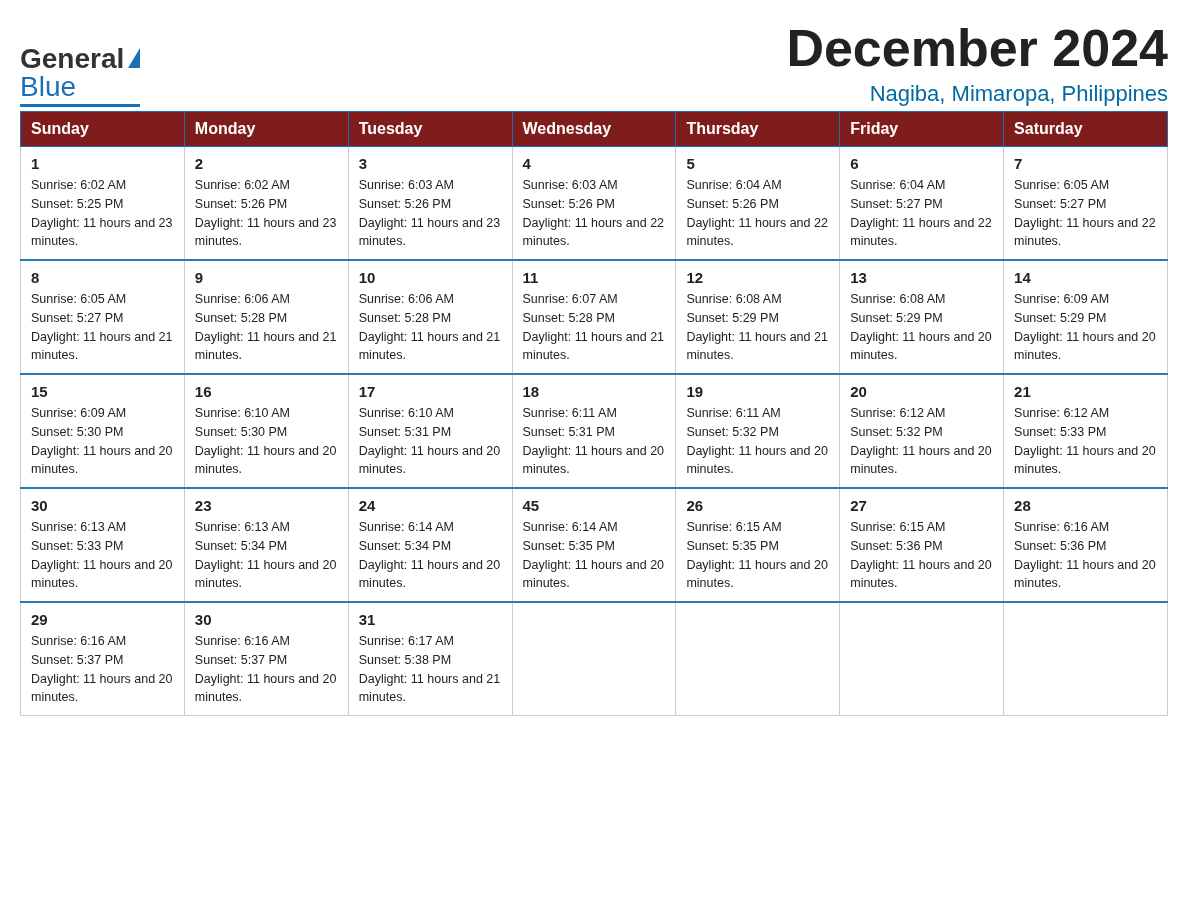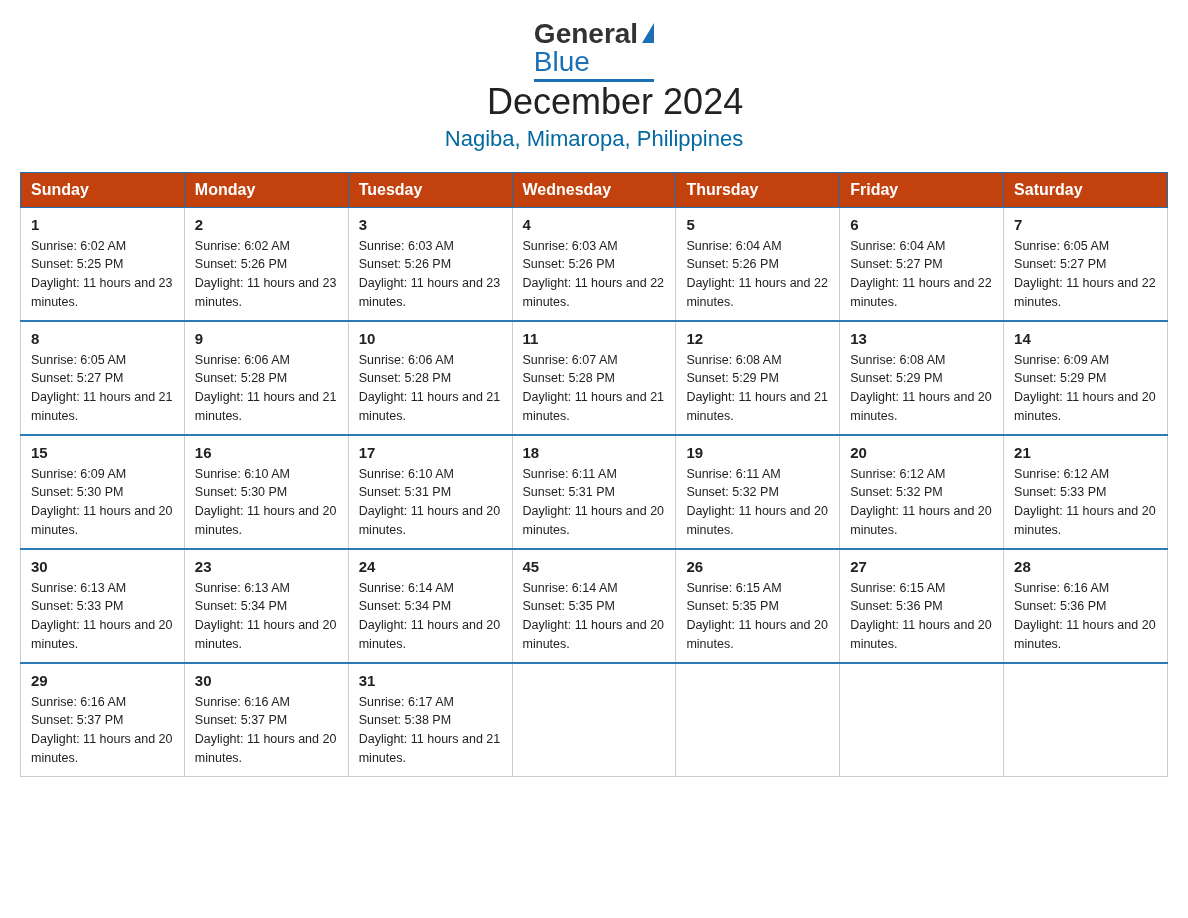--- a/index.html
+++ b/index.html
@@ -6,23 +6,22 @@
     body {
       font-family: Arial, sans-serif;
       background: #fff;
       padding: 20px;
       width: 1188px;
       min-height: 918px;
     }
     .header {
       display: flex;
       justify-content: space-between;
-      align-items: center;
-      margin-bottom: 20px;
-      flex-direction: column;
+      align-items: flex-end;
+      margin-bottom: 4px;
     }
     .logo {
       display: flex;
       flex-direction: column;
       align-items: flex-start;
     }
     .logo-general {
       font-size: 28px;
       font-weight: bold;
       color: #333;
@@ -37,37 +36,37 @@
     .logo-line {
       height: 3px;
       background: #1a6fb5;
       width: 100%;
       margin-top: 3px;
     }
     .title-section {
       text-align: right;
     }
     .month-title {
-      font-size: 36px;
-      font-weight: normal;
+      font-size: 52px;
+      font-weight: bold;
       color: #222;
       line-height: 1.1;
     }
     .location-title {
       font-size: 22px;
       color: #0369a1;
       margin-top: 4px;
     }
     .calendar-table {
       width: 100%;
       border-collapse: collapse;
       border: 1px solid #aaa;
     }
     .calendar-table th {
-      background-color: #c2410c;
+      background-color: #7f1d1d;
       color: #fff;
       font-size: 16px;
       font-weight: bold;
       padding: 8px 10px;
       text-align: left;
       border: 1px solid #1a6fb5;
     }
     .calendar-table td {
       vertical-align: top;
       padding: 8px 10px;

